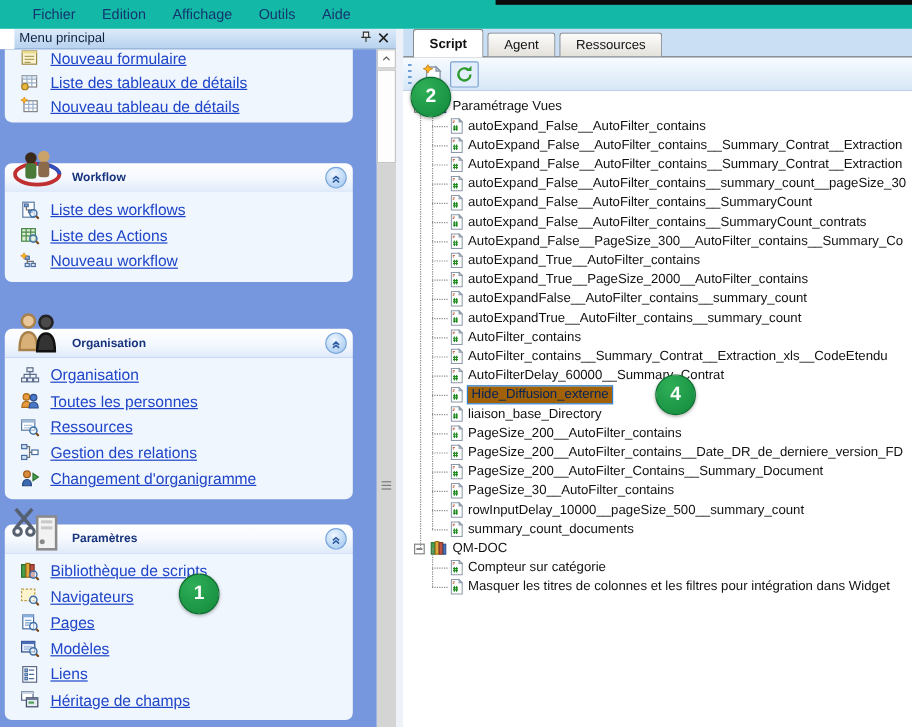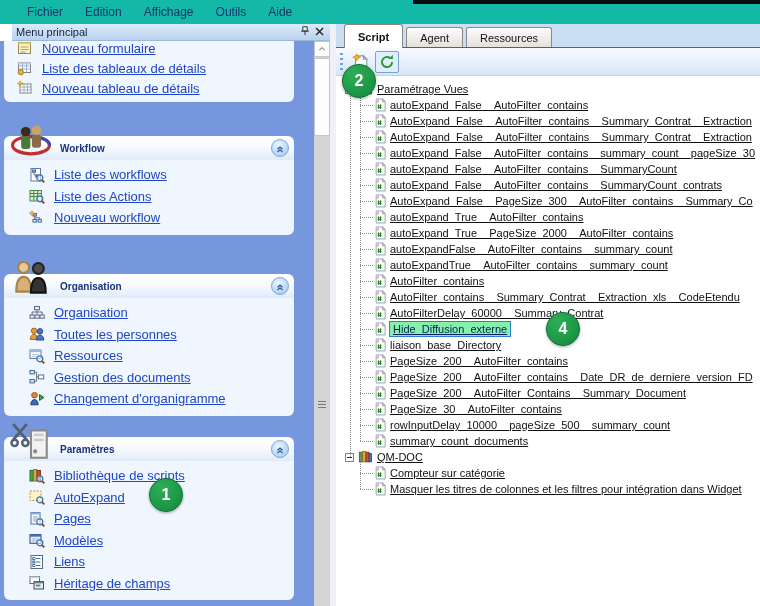--- a/index.html
+++ b/index.html
@@ -50,21 +50,21 @@
   }
   .chevron-btn{
     position:absolute;right:5px;top:3px;width:18px;height:18px;border-radius:50%;
     background:radial-gradient(circle at 40% 32%,#eef6ff,#9cc4ee);
     border:1px solid #7aa8dc;display:flex;align-items:center;justify-content:center;
     box-sizing:border-box;
   }
   .sec-body{
     background:#f0f6fe;border-radius:0 0 6px 6px;padding:4px 0 6px;
   }
-  .sec-body .item-row{height:21.5px;margin-top:0;margin-left:12px;}
+  .sec-body .item-row{height:21.5px;margin-top:0;}
   .sec-body .item-row:first-child{margin-top:0;}
 
   
   #sidebar-scroll{position:absolute;right:0;top:17px;width:16px;bottom:0;background:#d4d4d4;}
   #scroll-up{height:16px;background:#fdfdfd;border:1px solid #c6c6c6;box-sizing:border-box;
     display:flex;align-items:center;justify-content:center;}
   #scroll-thumb{position:absolute;left:0;right:0;top:17px;height:78px;background:#fdfdfd;
     border:1px solid #c6c6c6;box-sizing:border-box;}
   #splitter-grip{position:absolute;left:4px;top:358px;width:8px;}
   #splitter-grip div{height:1px;background:#7a7a7a;margin:2px 0;}
@@ -101,22 +101,22 @@
   .trow.child{padding-left:38px;}
   .stub{position:absolute;left:24px;top:8px;width:13px;height:0;border-top:1px dotted #8a8a8a;}
   .kids{position:relative;}
   .kids::before{content:"";position:absolute;left:24px;top:-8px;bottom:8px;width:0;
     border-left:1px dotted #8a8a8a;}
   #rootline{position:absolute;left:14px;width:0;border-left:1px dotted #8a8a8a;}
   .box{width:9px;height:9px;border:1px solid #848484;background:#fff;box-sizing:border-box;
     position:relative;margin-right:4px;flex:none;}
   .box::after{content:"";position:absolute;left:1px;top:3px;width:5px;height:1px;background:#333;}
   .ticon{flex:none;margin-right:4px;display:flex;}
-  .tlabel{white-space:nowrap;text-decoration:underline;}
-  .tlabel.sel{background:#86efac;color:#04225a;padding:1px 3px;outline:1px solid #2f7fd0;text-align:right;}
+  .tlabel{white-space:nowrap;}
+  .tlabel.sel{background:#a16207;color:#04225a;padding:1px 3px;outline:1px solid #2f7fd0;text-align:right;}
 
   
   .anno{
     position:absolute;width:34px;height:34px;border-radius:50%;z-index:20;
     background:radial-gradient(circle at 35% 28%,#2fae57,#128a3c);
     border:1px solid #0c6e2f;box-sizing:border-box;
     color:#fff;font-weight:bold;font-size:16px;
     display:flex;align-items:center;justify-content:center;
     box-shadow:0 1px 3px rgba(0,0,0,.35);
   }
@@ -274,21 +274,21 @@
                 </svg></span>
               <span class="link">Ressources</span>
             </div>
             <div class="item-row">
               <span class="item-ic"><svg viewBox="0 0 16 16" width="16" height="16">
                   <rect x="1" y="1.5" width="4.4" height="3.4" fill="#cfe0f5" stroke="#4a6ea0"></rect>
                   <rect x="1" y="10.5" width="4.4" height="3.4" fill="#cfe0f5" stroke="#4a6ea0"></rect>
                   <rect x="9.5" y="6" width="5.2" height="3.8" fill="#fff" stroke="#4a6ea0"></rect>
                   <path d="M5.4 3.2h2.2v9h-2.2M7.6 7.9h1.9" fill="none" stroke="#707070"></path>
                 </svg></span>
-              <span class="link">Gestion des documents</span>
+              <span class="link">Gestion des relations</span>
             </div>
             <div class="item-row">
               <span class="item-ic"><svg viewBox="0 0 16 16" width="16" height="16">
                   <circle cx="5.5" cy="4.2" r="2.8" fill="#d98a3a" stroke="#9a5a1a"></circle>
                   <path d="M1.8 13.8c0-3.6 1.8-5.2 3.7-5.2s3.7 1.6 3.7 5.2z" fill="#3c6ab0" stroke="#24477e"></path>
                   <path d="M10.5 3.5l4.5 3-4.5 3z" fill="#46a04e" stroke="#2a6e30"></path>
                 </svg></span>
               <span class="link">Changement d'organigramme</span>
             </div>
           </div>
@@ -321,21 +321,21 @@
                   <line x1="13.1" y1="13.1" x2="15.3" y2="15.3" stroke="#7a4a1a" stroke-width="1.8"></line>
                 </svg></span>
               <span class="link">Bibliothèque de scripts</span>
             </div>
             <div class="item-row">
               <span class="item-ic"><svg viewBox="0 0 16 16" width="16" height="16">
                   <rect x="1" y="2" width="11" height="9.5" fill="#fdf3cd" stroke="#b89a3c" stroke-dasharray="2 1.4"></rect>
                   <circle cx="10.8" cy="10.8" r="3" fill="#f4f8ff" fill-opacity=".55" stroke="#3a6ea5" stroke-width="1.2"></circle>
                   <line x1="13.1" y1="13.1" x2="15.3" y2="15.3" stroke="#7a4a1a" stroke-width="1.8"></line>
                 </svg></span>
-              <span class="link">AutoExpand</span>
+              <span class="link">Navigateurs</span>
             </div>
             <div class="item-row">
               <span class="item-ic"><svg viewBox="0 0 16 16" width="16" height="16">
                   <rect x="2" y="1.5" width="9" height="11.5" fill="#fff" stroke="#4a6ea0"></rect>
                   <rect x="2" y="1.5" width="9" height="2" fill="#8ab0e0"></rect>
                   <path d="M3.8 6h5.4M3.8 8h5.4M3.8 10h3.4" stroke="#7aa0cc"></path>
                   <circle cx="10.8" cy="10.8" r="3" fill="#f4f8ff" fill-opacity=".55" stroke="#3a6ea5" stroke-width="1.2"></circle>
                   <line x1="13.1" y1="13.1" x2="15.3" y2="15.3" stroke="#7a4a1a" stroke-width="1.8"></line>
                 </svg></span>
               <span class="link">Pages</span>

